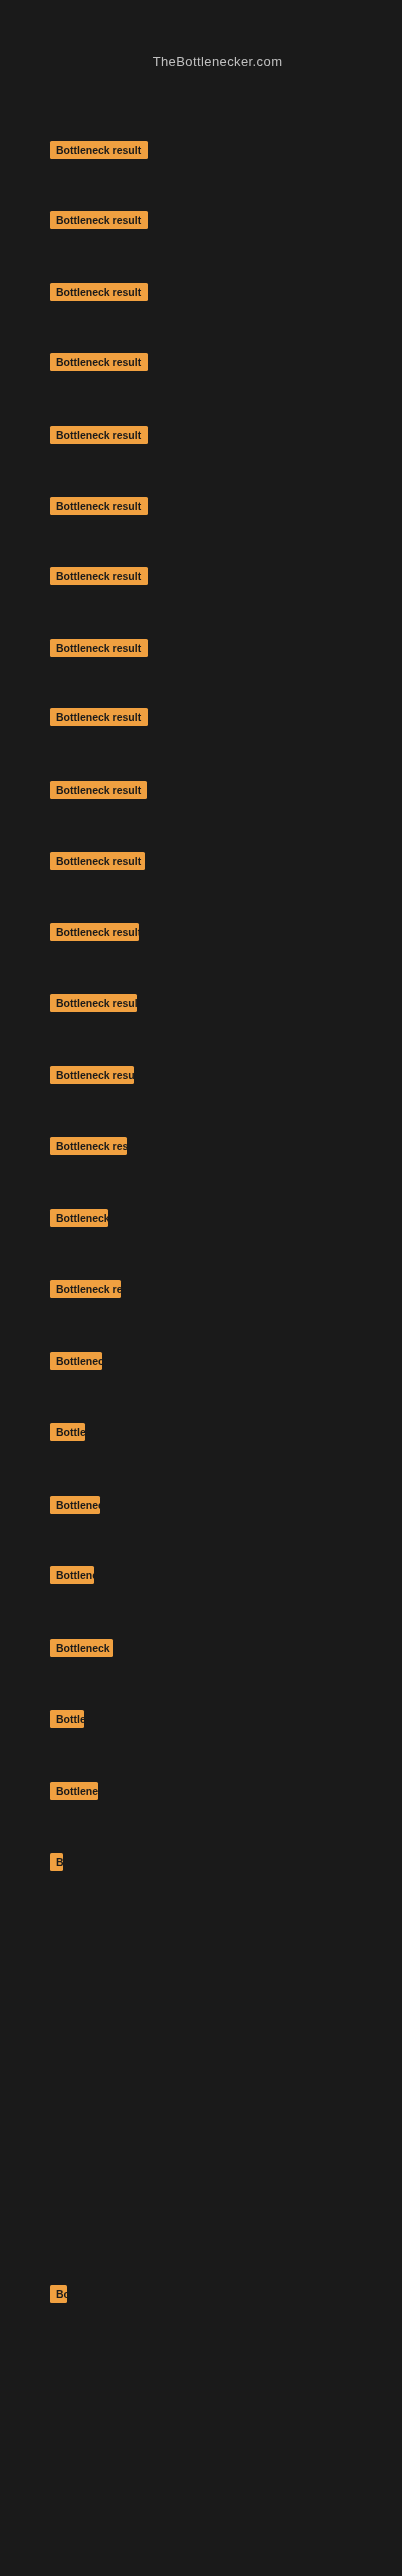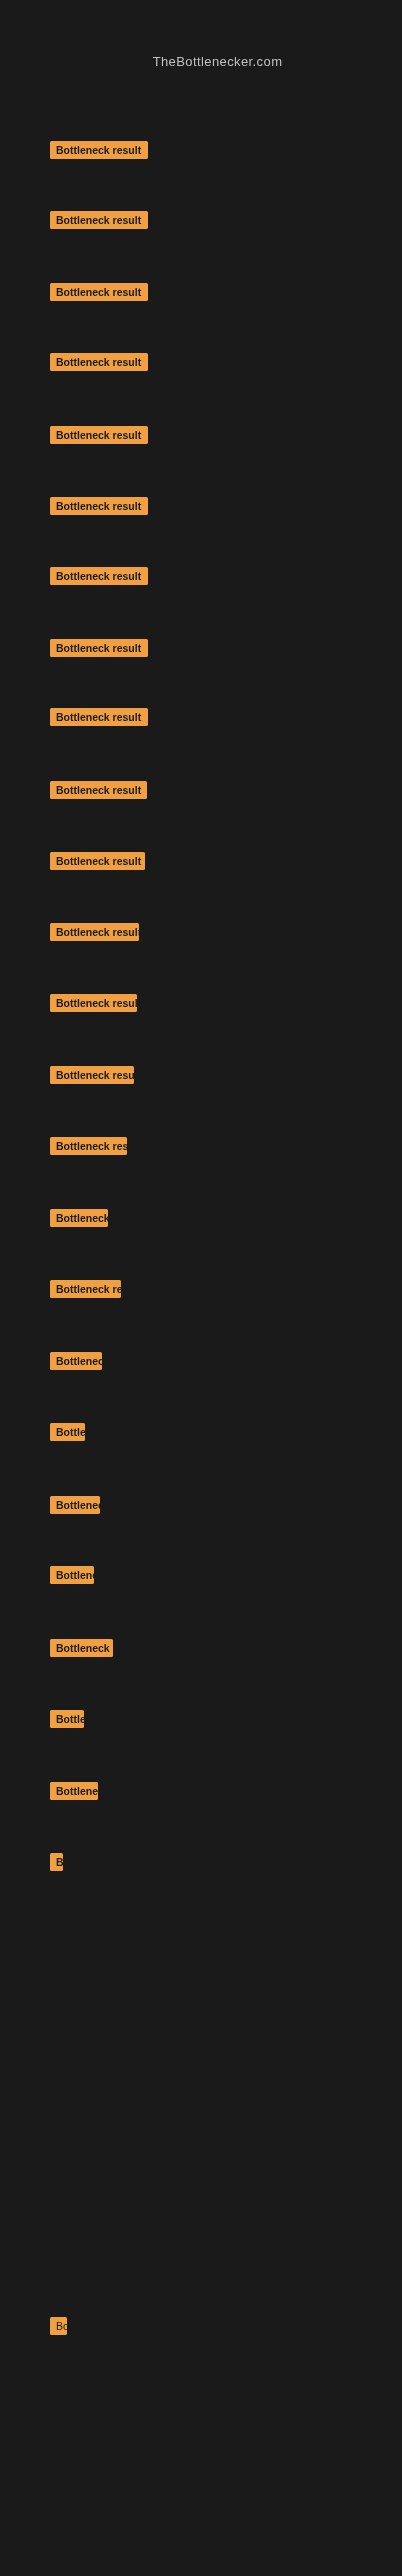--- a/index.html
+++ b/index.html
@@ -51,15 +51,15 @@
     <div style="position: absolute; top: 1098px; left: 1.6px;"><span style="display: inline-block; background-color: rgb(240, 160, 64); color: rgb(26, 26, 26); font-size: 10.5px; font-weight: bold; padding: 3.2px 6.4px; border-radius: 1.6px; max-width: 58px; overflow: hidden; white-space: nowrap;">Bottleneck</span></div>
     <div style="position: absolute; top: 1169px; left: 1.6px;"><span style="display: inline-block; background-color: rgb(240, 160, 64); color: rgb(26, 26, 26); font-size: 10.5px; font-weight: bold; padding: 3.2px 6.4px; border-radius: 1.6px; max-width: 71px; overflow: hidden; white-space: nowrap;">Bottleneck res</span></div>
     <div style="position: absolute; top: 1241px; left: 1.6px;"><span style="display: inline-block; background-color: rgb(240, 160, 64); color: rgb(26, 26, 26); font-size: 10.5px; font-weight: bold; padding: 3.2px 6.4px; border-radius: 1.6px; max-width: 52px; overflow: hidden; white-space: nowrap;">Bottlenec</span></div>
     <div style="position: absolute; top: 1312px; left: 1.6px;"><span style="display: inline-block; background-color: rgb(240, 160, 64); color: rgb(26, 26, 26); font-size: 10.5px; font-weight: bold; padding: 3.2px 6.4px; border-radius: 1.6px; max-width: 35px; overflow: hidden; white-space: nowrap;">Bottle</span></div>
     <div style="position: absolute; top: 1385px; left: 1.6px;"><span style="display: inline-block; background-color: rgb(240, 160, 64); color: rgb(26, 26, 26); font-size: 10.5px; font-weight: bold; padding: 3.2px 6.4px; border-radius: 1.6px; max-width: 50px; overflow: hidden; white-space: nowrap;">Bottlenec</span></div>
     <div style="position: absolute; top: 1455px; left: 1.6px;"><span style="display: inline-block; background-color: rgb(240, 160, 64); color: rgb(26, 26, 26); font-size: 10.5px; font-weight: bold; padding: 3.2px 6.4px; border-radius: 1.6px; max-width: 44px; overflow: hidden; white-space: nowrap;">Bottlene</span></div>
     <div style="position: absolute; top: 1528px; left: 1.6px;"><span style="display: inline-block; background-color: rgb(240, 160, 64); color: rgb(26, 26, 26); font-size: 10.5px; font-weight: bold; padding: 3.2px 6.4px; border-radius: 1.6px; max-width: 63px; overflow: hidden; white-space: nowrap;">Bottleneck r</span></div>
     <div style="position: absolute; top: 1599px; left: 1.6px;"><span style="display: inline-block; background-color: rgb(240, 160, 64); color: rgb(26, 26, 26); font-size: 10.5px; font-weight: bold; padding: 3.2px 6.4px; border-radius: 1.6px; max-width: 34px; overflow: hidden; white-space: nowrap;">Bottle</span></div>
     <div style="position: absolute; top: 1671px; left: 1.6px;"><span style="display: inline-block; background-color: rgb(240, 160, 64); color: rgb(26, 26, 26); font-size: 10.5px; font-weight: bold; padding: 3.2px 6.4px; border-radius: 1.6px; max-width: 48px; overflow: hidden; white-space: nowrap;">Bottlenec</span></div>
     <div style="position: absolute; top: 1742px; left: 1.6px;"><span style="display: inline-block; background-color: rgb(240, 160, 64); color: rgb(26, 26, 26); font-size: 10.5px; font-weight: bold; padding: 3.2px 6.4px; border-radius: 1.6px; max-width: 13px; overflow: hidden; white-space: nowrap;">B</span></div>
-    <div style="position: absolute; top: 2174px; left: 1.6px;"><span style="display: inline-block; background-color: rgb(240, 160, 64); color: rgb(26, 26, 26); font-size: 10.5px; font-weight: normal; padding: 3.2px 6.4px; border-radius: 1.6px; max-width: 17.7px; overflow: hidden; white-space: nowrap; margin-top: 32px;">Bo</span></div>
+    <div style="position: absolute; top: 2174px; left: 1.6px;"><span style="display: inline-block; background-color: rgb(240, 160, 64); color: rgb(26, 26, 26); font-size: 10.5px; font-weight: bold; padding: 3.2px 6.4px; border-radius: 1.6px; max-width: 17.7px; overflow: hidden; white-space: nowrap;">Bo</span></div>
   </div>
 
 
 </body></html>

